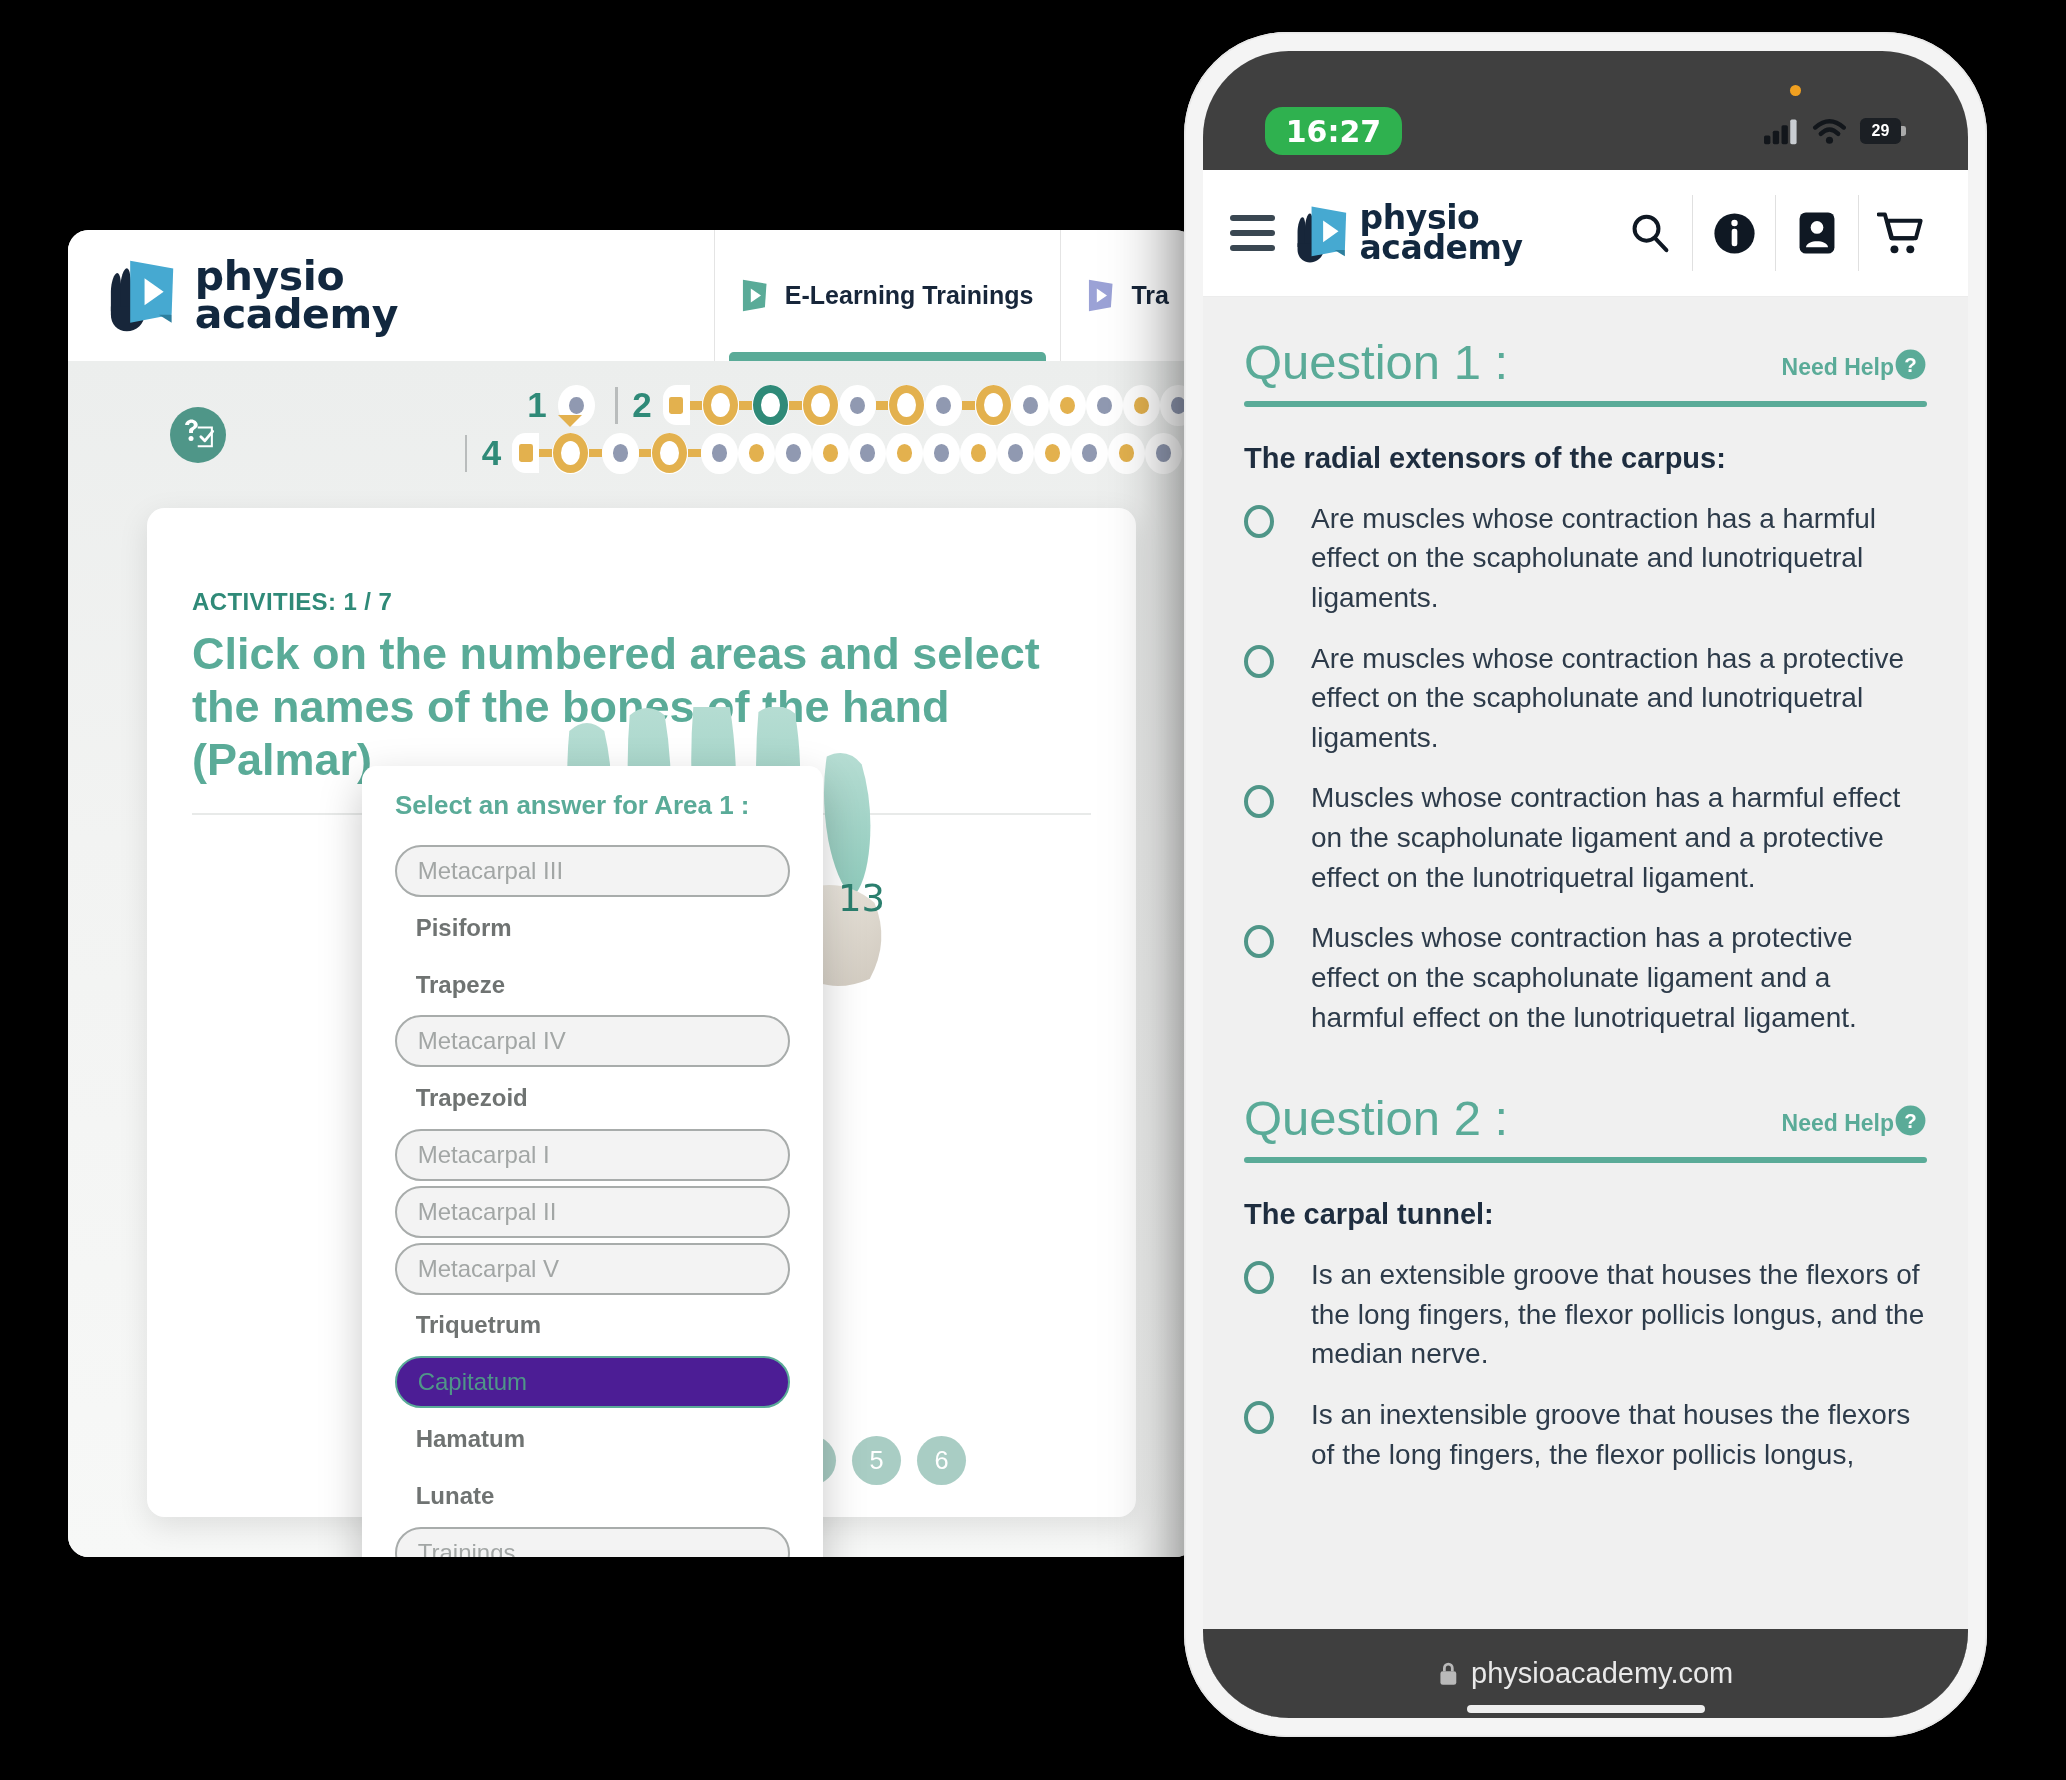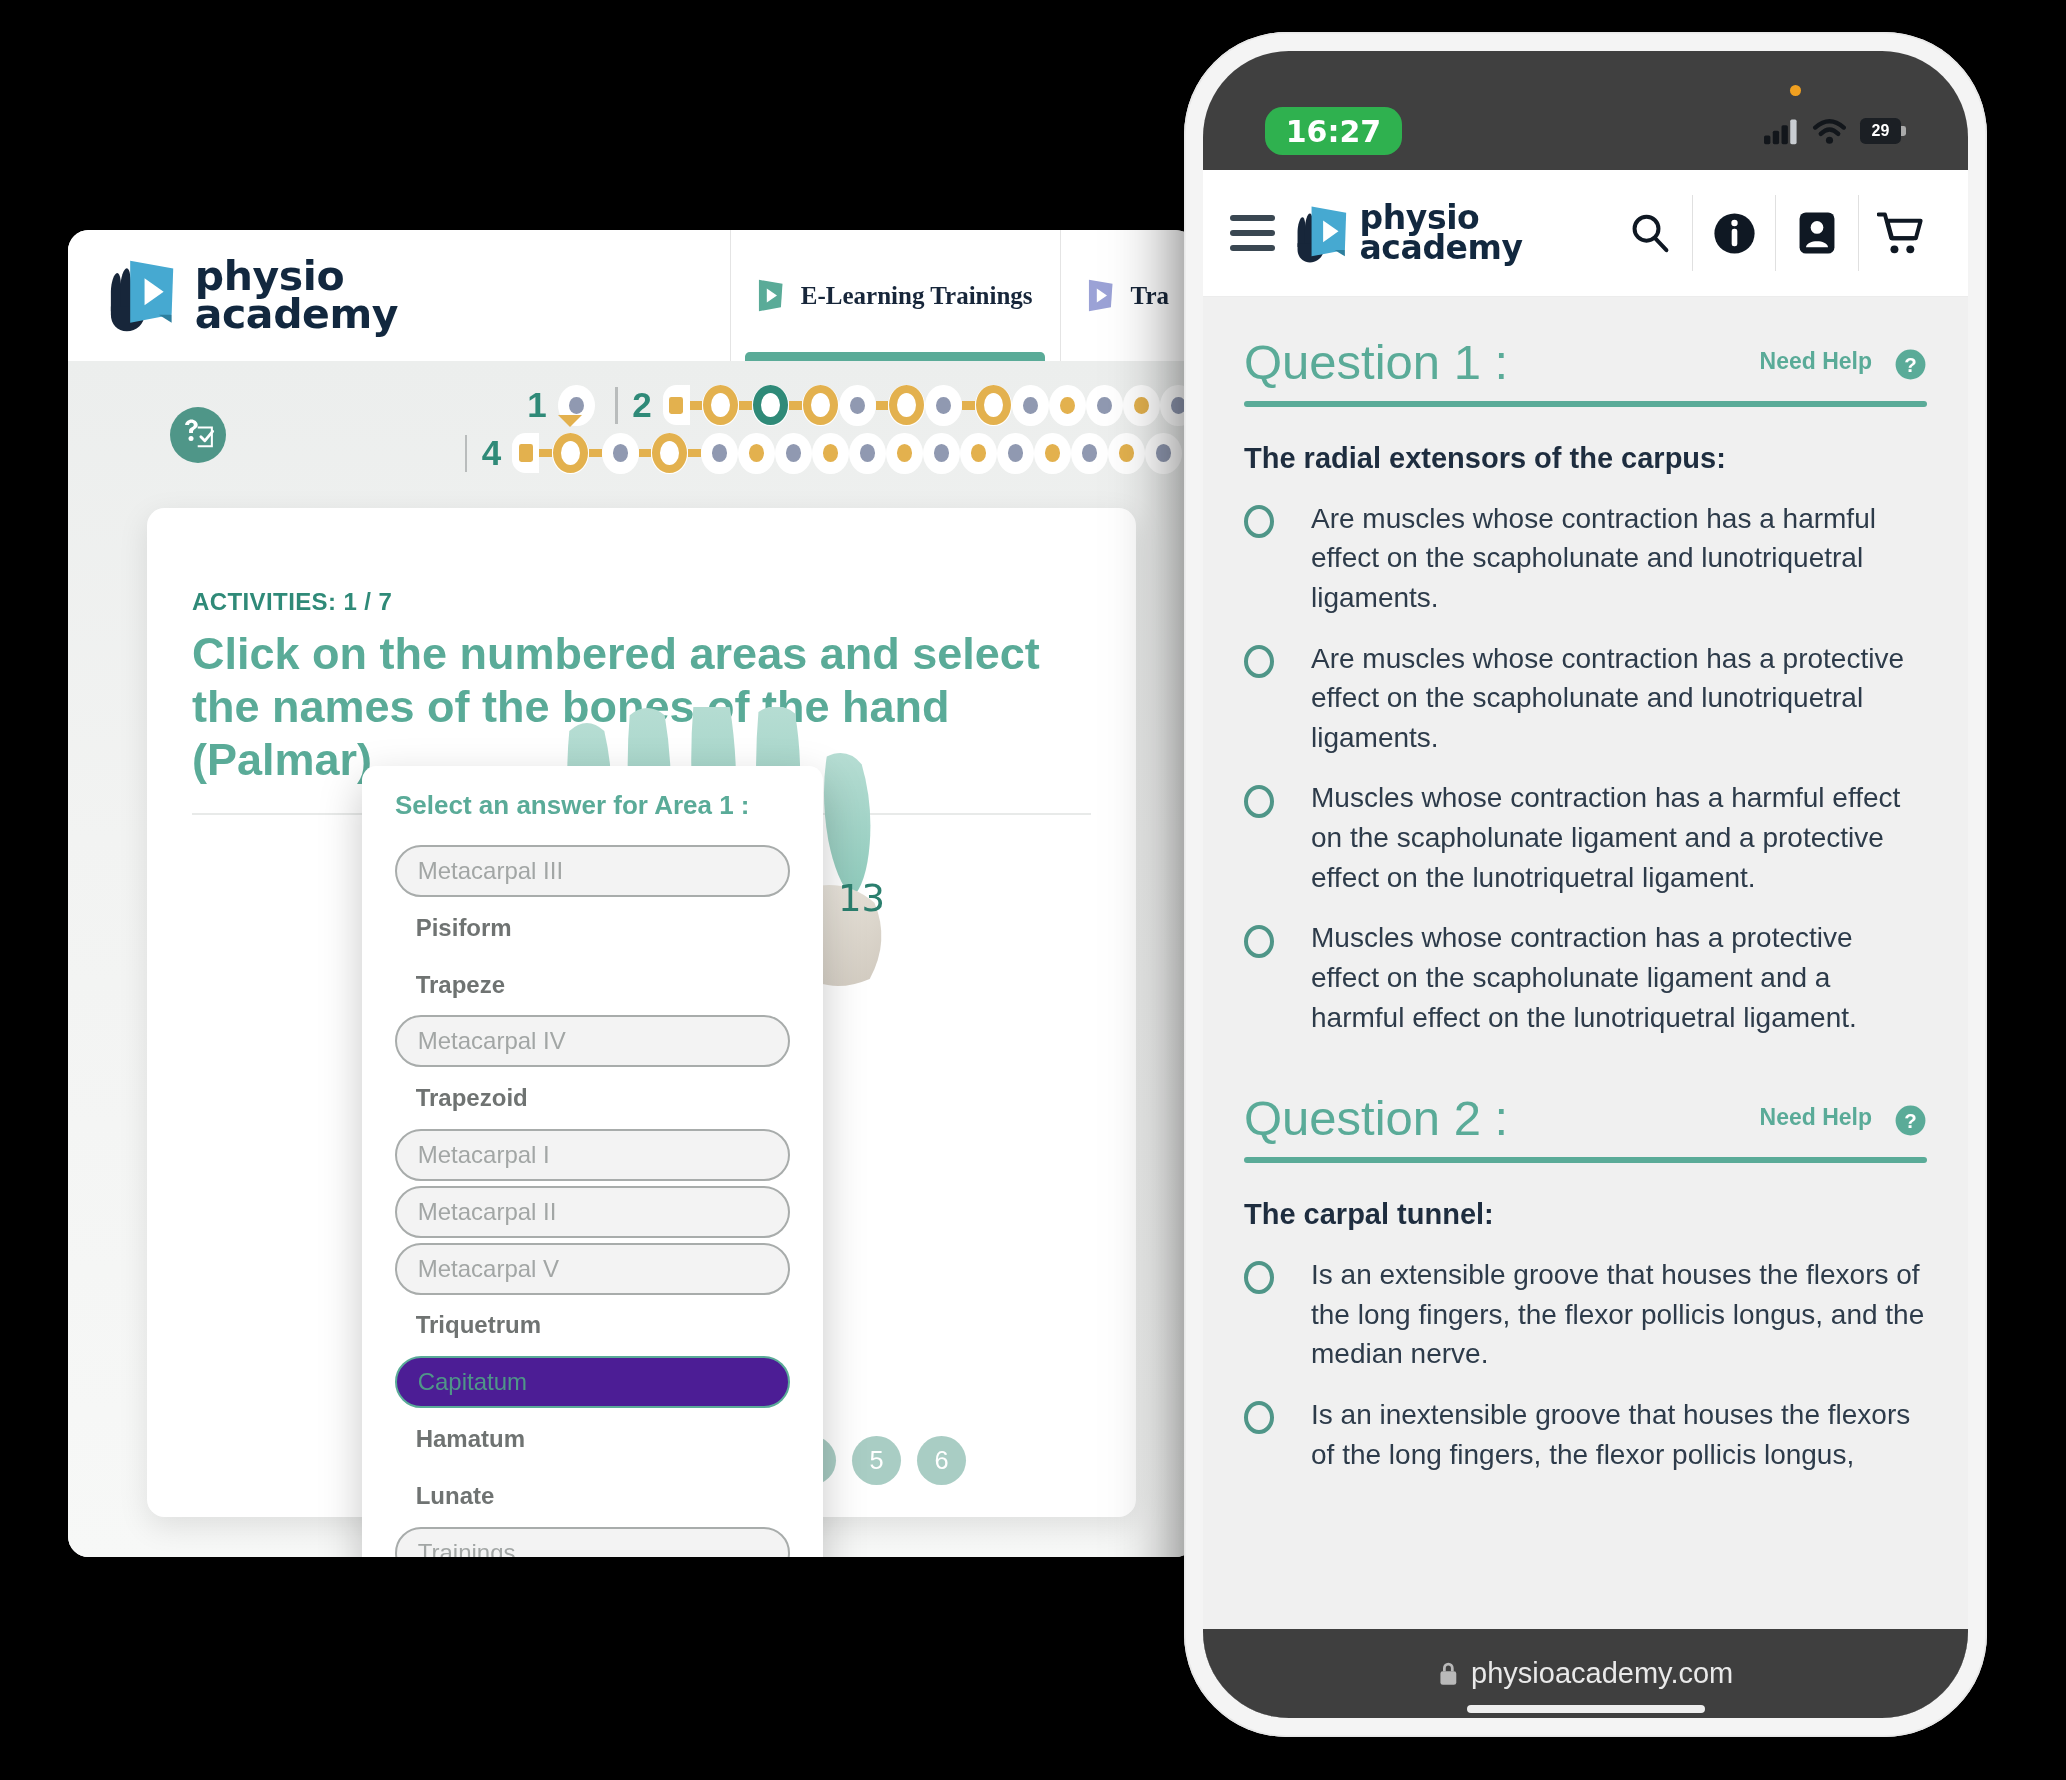--- a/index.html
+++ b/index.html
@@ -32,21 +32,20 @@
   .logo-text { line-height: .92; }
   .logo-text div {
     font-family: "DejaVu Sans", sans-serif;
     font-weight: 700; font-size: 41px; color: #12283f; letter-spacing: -0.4px;
   }
   .dt-tabs { display: flex; align-items: stretch; height: 131px; margin-left: auto; }
   .dt-tab {
     display: flex; align-items: center; gap: 16px;
     padding: 0 27px; position: relative; cursor: pointer;
     border-left: 1.6px solid #e4e4e4;
-    font-family: Liberation Serif, serif;
   }
   .dt-tab span.lbl { font-size: 25px; font-weight: 700; color: #17263a; white-space: nowrap; }
   .dt-tab.active::after {
     content: ""; position: absolute; left: 14.3px; right: 14.3px; bottom: 0;
     height: 8.7px; background: #5aab98; border-radius: 4.8px 4.8px 0 0;
   }
   .tab-play { width: 27px; height: 33px; flex: none; }
 
   .dt-body {
     position: relative; height: 1196px;
@@ -156,21 +155,21 @@
   .ph-logo { display: flex; align-items: center; gap: 8px; flex: none; }
   .ph-logo .logo-mark { width: 59px; height: 57px; }
   .ph-logo .logo-text div { font-size: 33px; }
   .ph-icons { display: flex; align-items: center; margin-left: auto; }
   .ph-icon { width: 83px; display: flex; align-items: center; justify-content: center; border-left: 1.6px solid #e0e0e0; height: 76px; }
   .ph-icon:first-child { border-left: none; }
 
   .ph-content { flex: 1; background: #f0f0f0; padding: 37px 41px 0; overflow: hidden; }
   .q-head { display: flex; align-items: flex-end; justify-content: space-between; }
   .q-title { font-size: 49px; color: #5aab98; font-weight: 400; }
-  .need-help { display: flex; align-items: flex-start; gap: 22px; padding-bottom: 9.5px; }
+  .need-help { display: flex; align-items: flex-end; gap: 0; padding-bottom: 9.5px; }
   .need-help span { font-size: 23px; font-weight: 700; color: #5aab98; }
   .q-rule { height: 5.6px; background: #5aab98; margin-top: 11px; border-radius: 3.2px; }
   .q-stem { font-size: 29px; font-weight: 700; color: #1e2d3f; margin: 35px 0 24px; }
   .ans { display: flex; gap: 37px; margin-bottom: 20.7px; }
   .radio { width: 30px; height: 33px; border: 4px solid #4f9688; border-radius: 50%; flex: none; margin-top: 6.4px; }
   .ans-txt { font-size: 28px; line-height: 1.42; color: #2d3b4a; font-weight: 300; }
   .q-gap { height: 32px; }
 
   .urlbar {
     position: absolute; left: 0; right: 0; bottom: 0; height: 89px;

